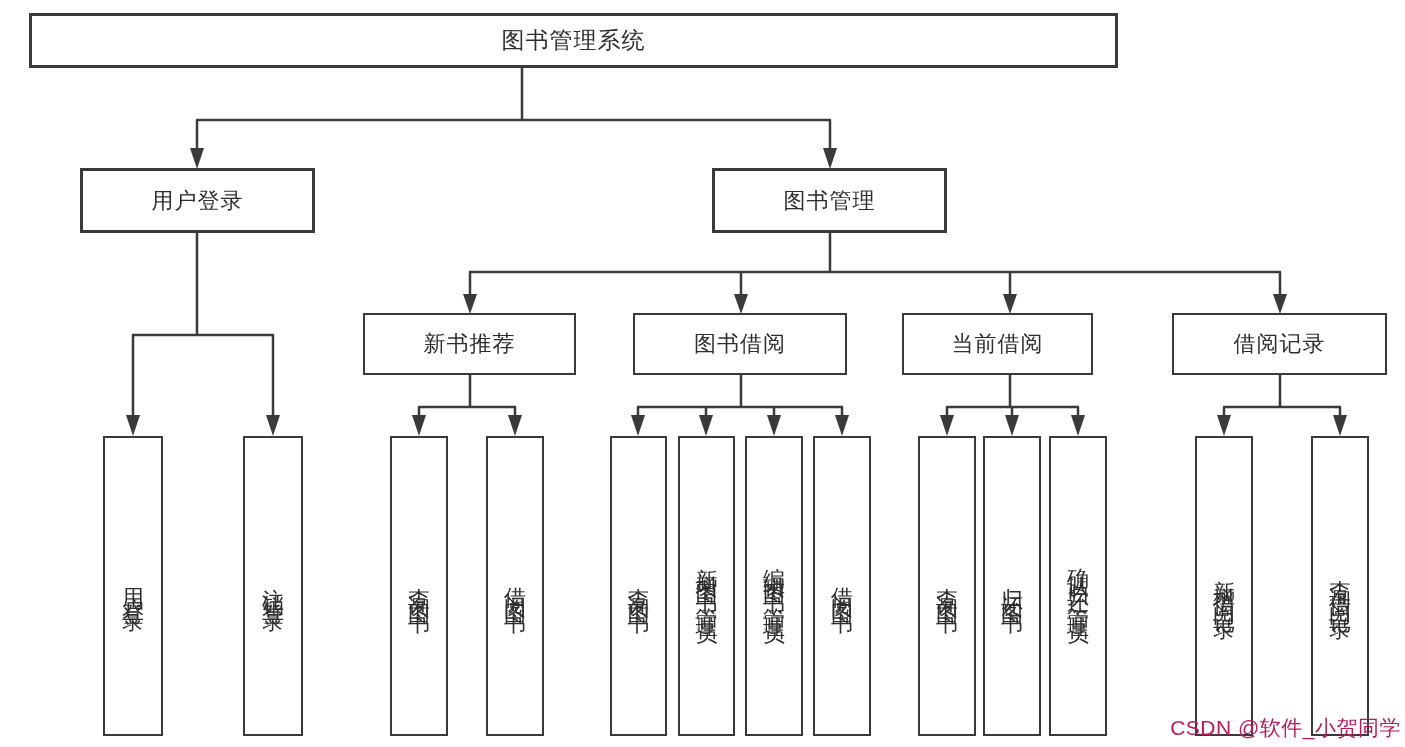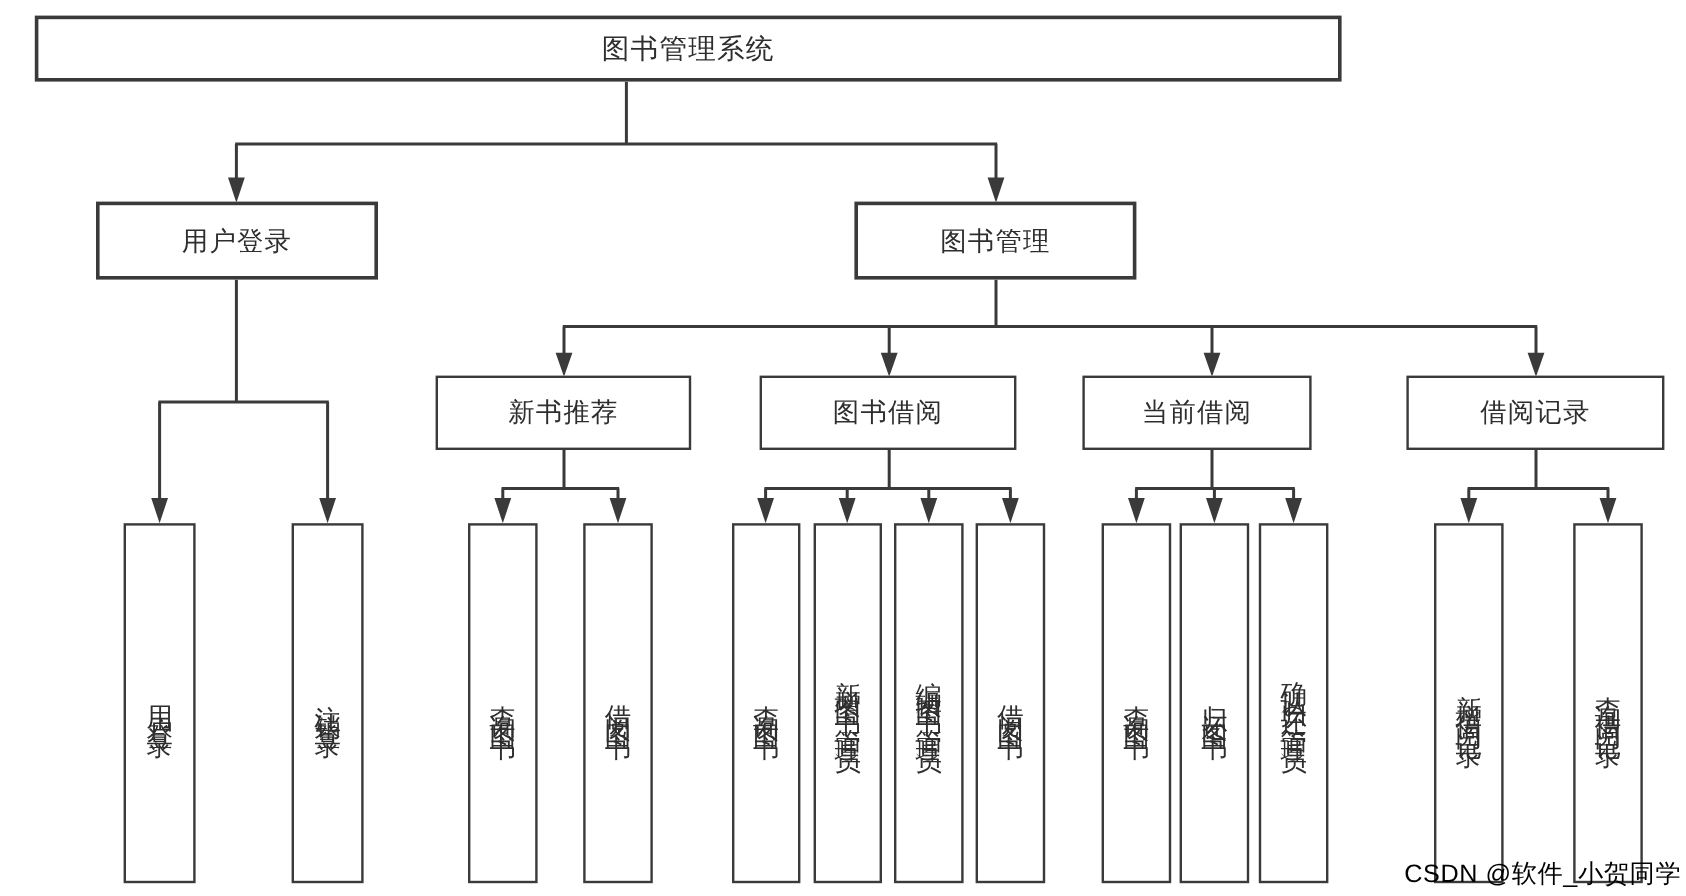--- a/index.html
+++ b/index.html
@@ -41,21 +41,21 @@
     font-size: 22px;
     letter-spacing: 8px;
     line-height: 1.0;
     white-space: nowrap;
   }
   .watermark {
     position: absolute;
     right: 4px;
     bottom: 5px;
     font-size: 21px;
-    color: #000000;
+    color: #be185d;
     letter-spacing: 0.5px;
     z-index: 9;
     white-space: nowrap;
   }
 </style>
 </head>
 <body>
 
 <div class="stage">
 

